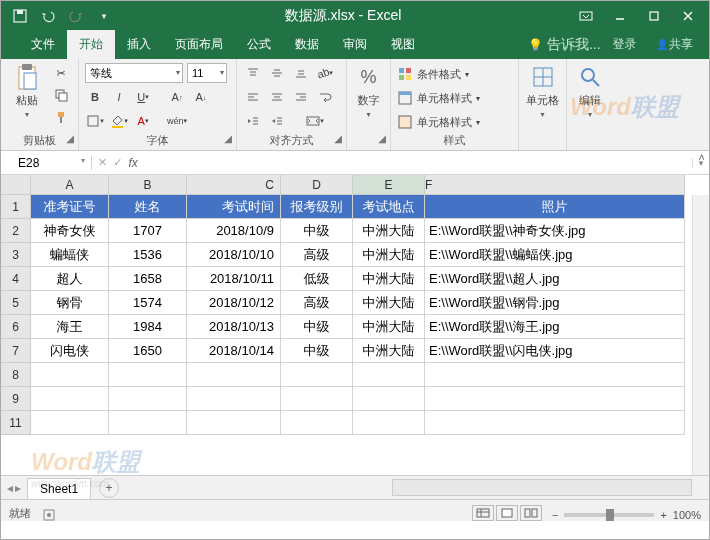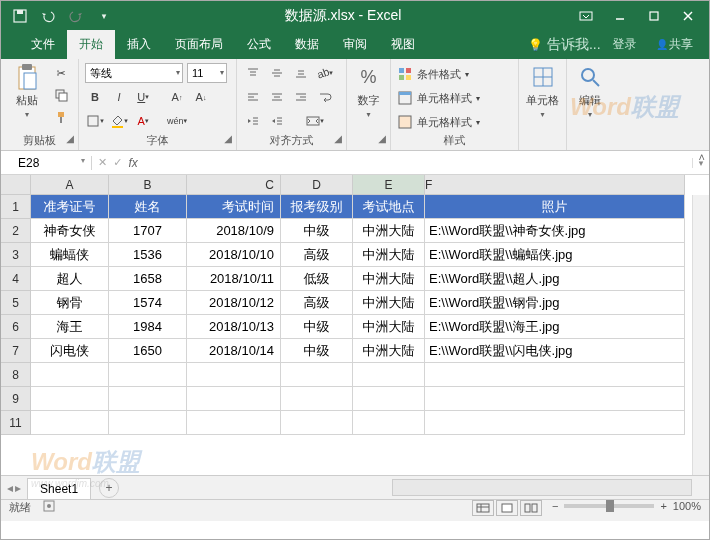--- a/index.html
+++ b/index.html
@@ -51,21 +51,21 @@
   .c-d { width: 72px; text-align: center; }
   .c-e { width: 72px; text-align: center; }
   .c-f { width: 260px; text-align: left; }
   .gridwrap { display: flex; flex-direction: column; }
   .topheads { display: flex; }
   .bodywrap { display: flex; }
   .sheettabs { height: 24px; border-top: 1px solid #ccc; display: flex; align-items: center; font-size: 12px; background: #f1f1f1; }
   .sheetnav { display: flex; gap: 2px; padding: 0 6px; color: #888; }
   .sheettab { padding: 3px 12px; background: #fff; border: 1px solid #ccc; border-bottom: none; margin-bottom: -1px; }
   .addsheet { width: 20px; height: 20px; border: 1px solid #ccc; border-radius: 50%; display: flex; align-items: center; justify-content: center; margin-left: 8px; color: #666; }
-  .statusbar { height: 22px; background: #f1f1f1; border-top: 1px solid #ccc; display: flex; align-items: flex-start; font-size: 11px; color: #555; padding: 0 8px; }
+  .statusbar { height: 22px; background: #f1f1f1; border-top: 1px solid #ccc; display: flex; align-items: flex-end; font-size: 11px; color: #555; padding: 0 8px; }
   .statusbar .spacer { flex: 1; }
   .viewbtns { display: flex; gap: 2px; }
   .viewbtn { width: 22px; height: 16px; border: 1px solid #bbb; display: flex; align-items: center; justify-content: center; }
   .zoom { display: flex; align-items: center; gap: 6px; margin-left: 10px; }
   .zoom-track { width: 90px; height: 4px; background: #ccc; position: relative; }
   .zoom-thumb { position: absolute; width: 8px; height: 12px; background: #888; top: -4px; left: 42px; }
   .scrollbar-v { position: absolute; right: 0; top: 20px; bottom: 0; width: 17px; background: #f1f1f1; border-left: 1px solid #ddd; }
   .watermark { position: absolute; font-size: 24px; font-weight: bold; opacity: 0.3; pointer-events: none; font-style: italic; }
   .wm1 { right: 30px; top: 90px; color: #e89030; }
   .wm2 { left: 30px; bottom: 50px; color: #e89030; }

